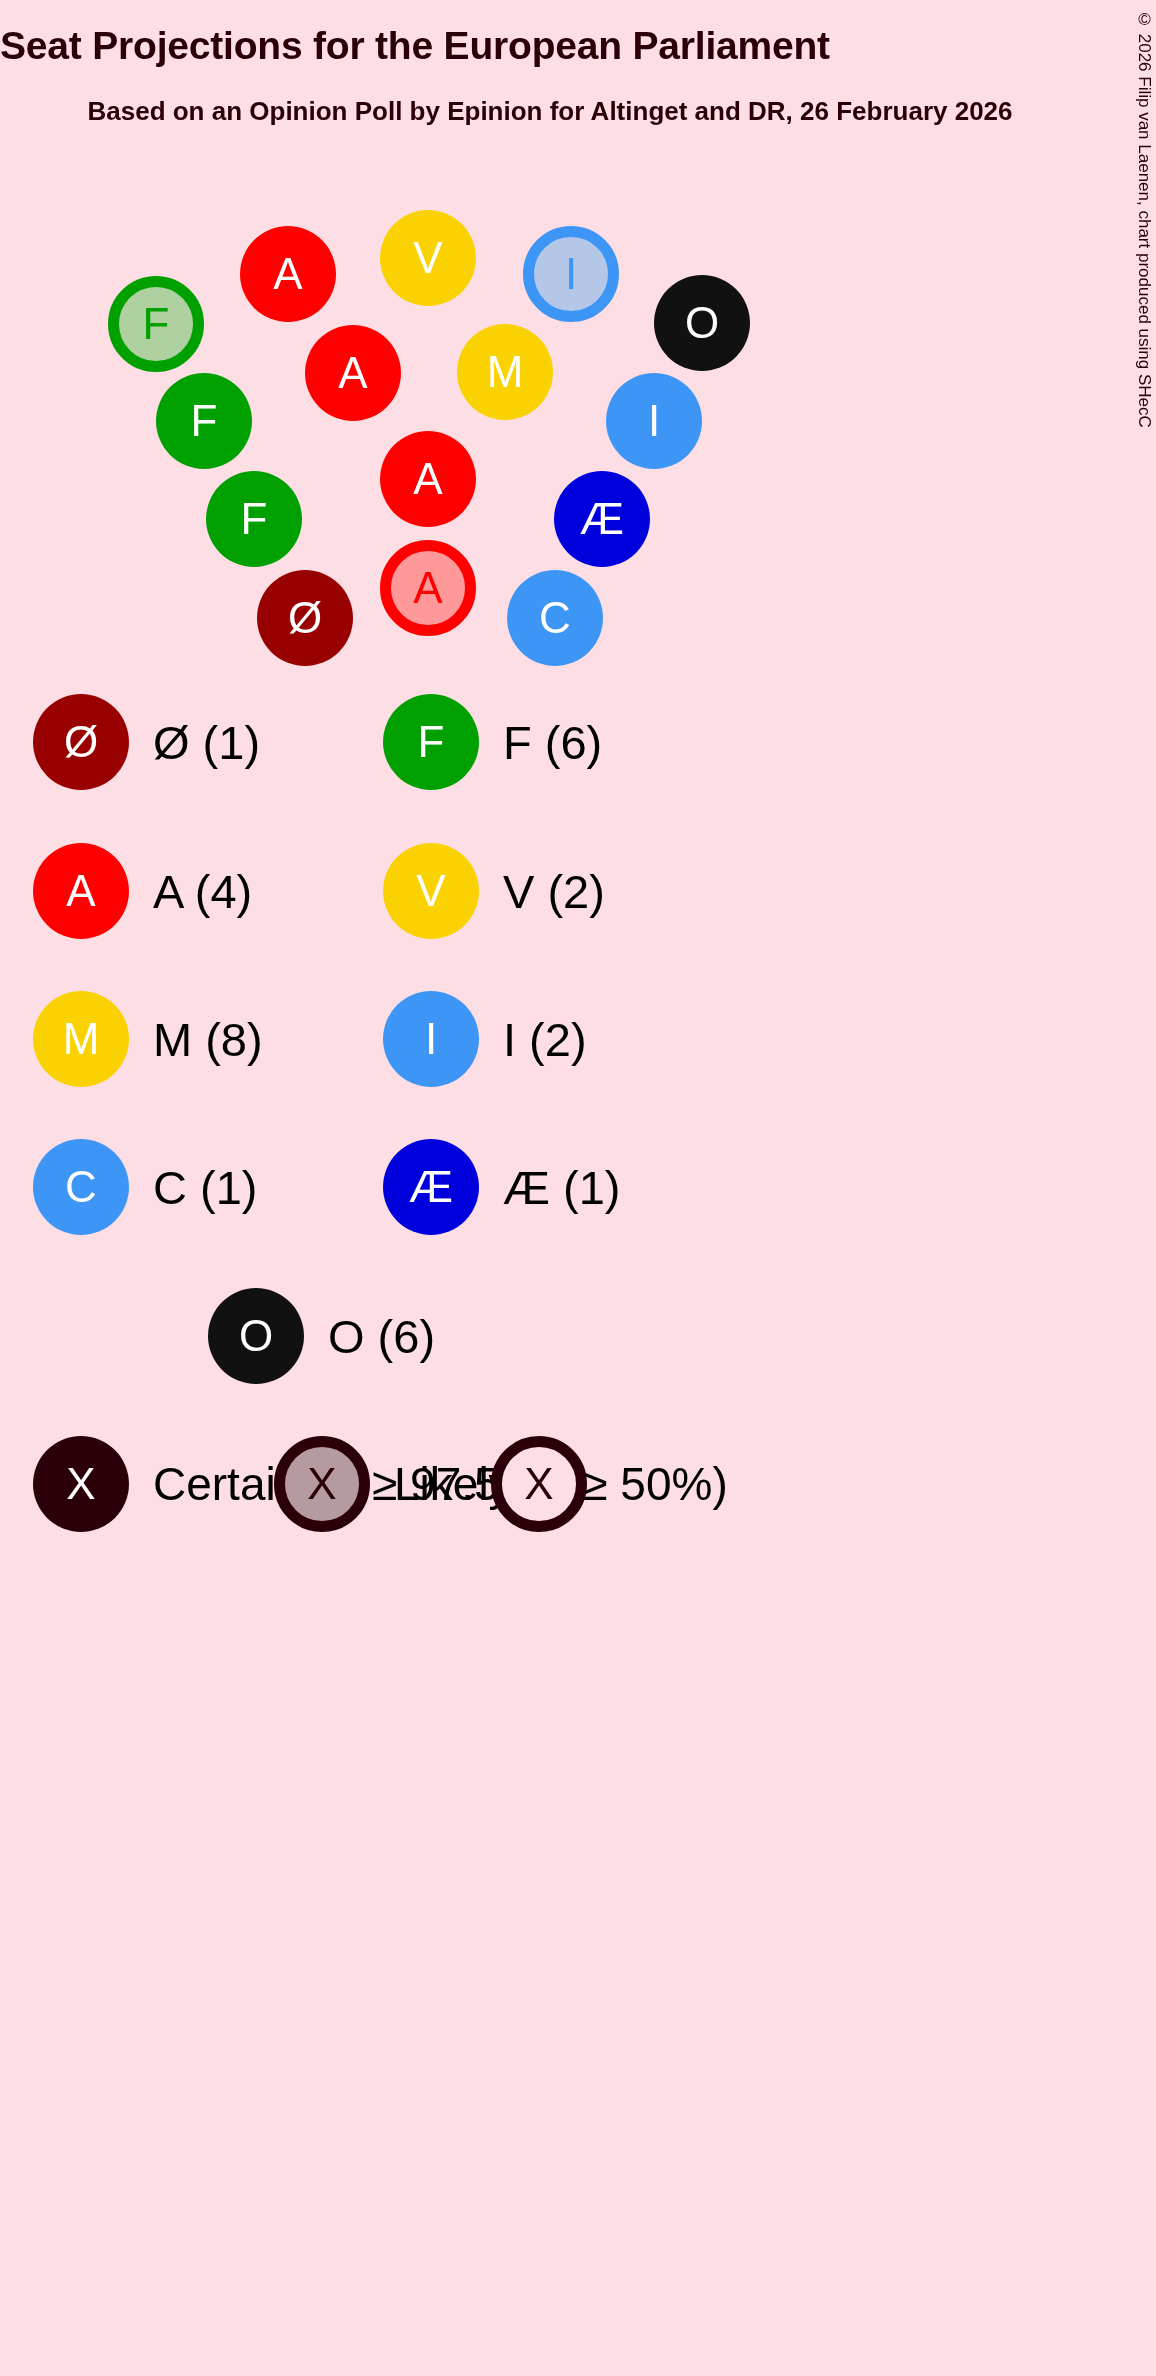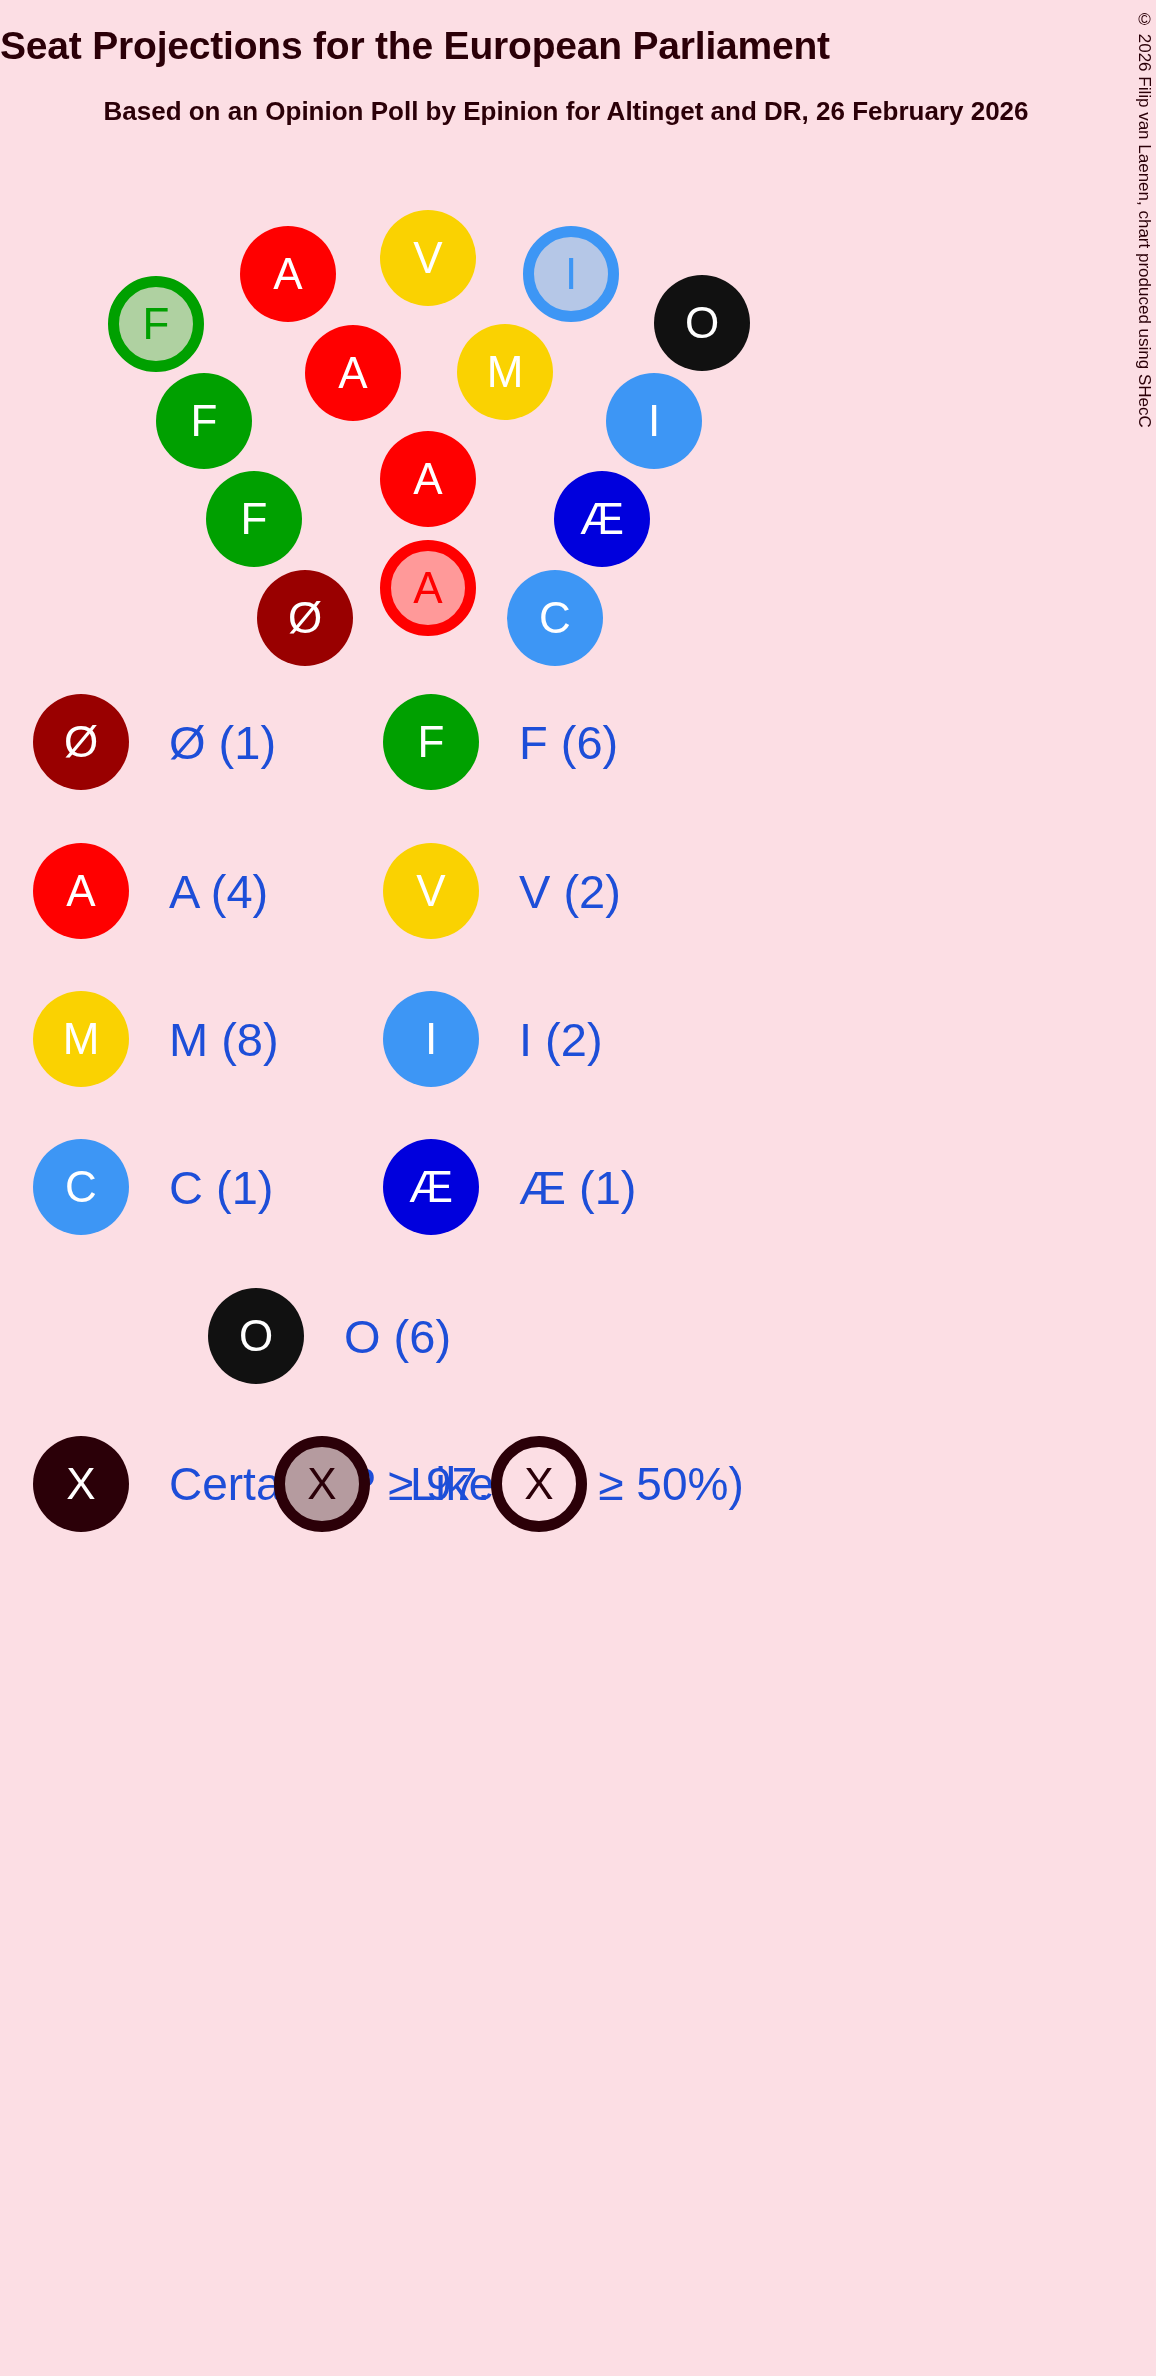--- a/index.html
+++ b/index.html
@@ -22,21 +22,20 @@
     letter-spacing:-0.2px;
     color:#2B0008;
     white-space:nowrap;
   }
   .subtitle{
     position:absolute;left:0;top:96px;width:1100px;
     text-align:center;
     font-size:26px;font-weight:bold;
     color:#2B0008;
     white-space:nowrap;
-    margin-left:16px;
   }
 
   
   .copyright{
     position:absolute;
     right:2px;top:10px;
     font-size:17px;
     color:#2B0008;
     white-space:nowrap;
     transform-origin:right top;
@@ -65,23 +64,23 @@
   .legend{position:absolute;left:0;top:0;width:1156px;height:100%;}
   .legend-row{position:absolute;display:flex;align-items:center;}
   .legend-dot{
     border-radius:50%;
     display:flex;align-items:center;justify-content:center;
     font-size:44px;line-height:1;
     box-sizing:border-box;
     flex:0 0 auto;
   }
   .legend-label{
-    margin-left:40px;
+    margin-left:24px;
     font-size:47px;
-    color:#1d4ed8;
+    color:#000000;
     white-space:nowrap;
     line-height:1;
   }
   .legend-label.small{font-size:46px;}
 </style>
 </head>
 <body>
 
 <div class="stage">
 

